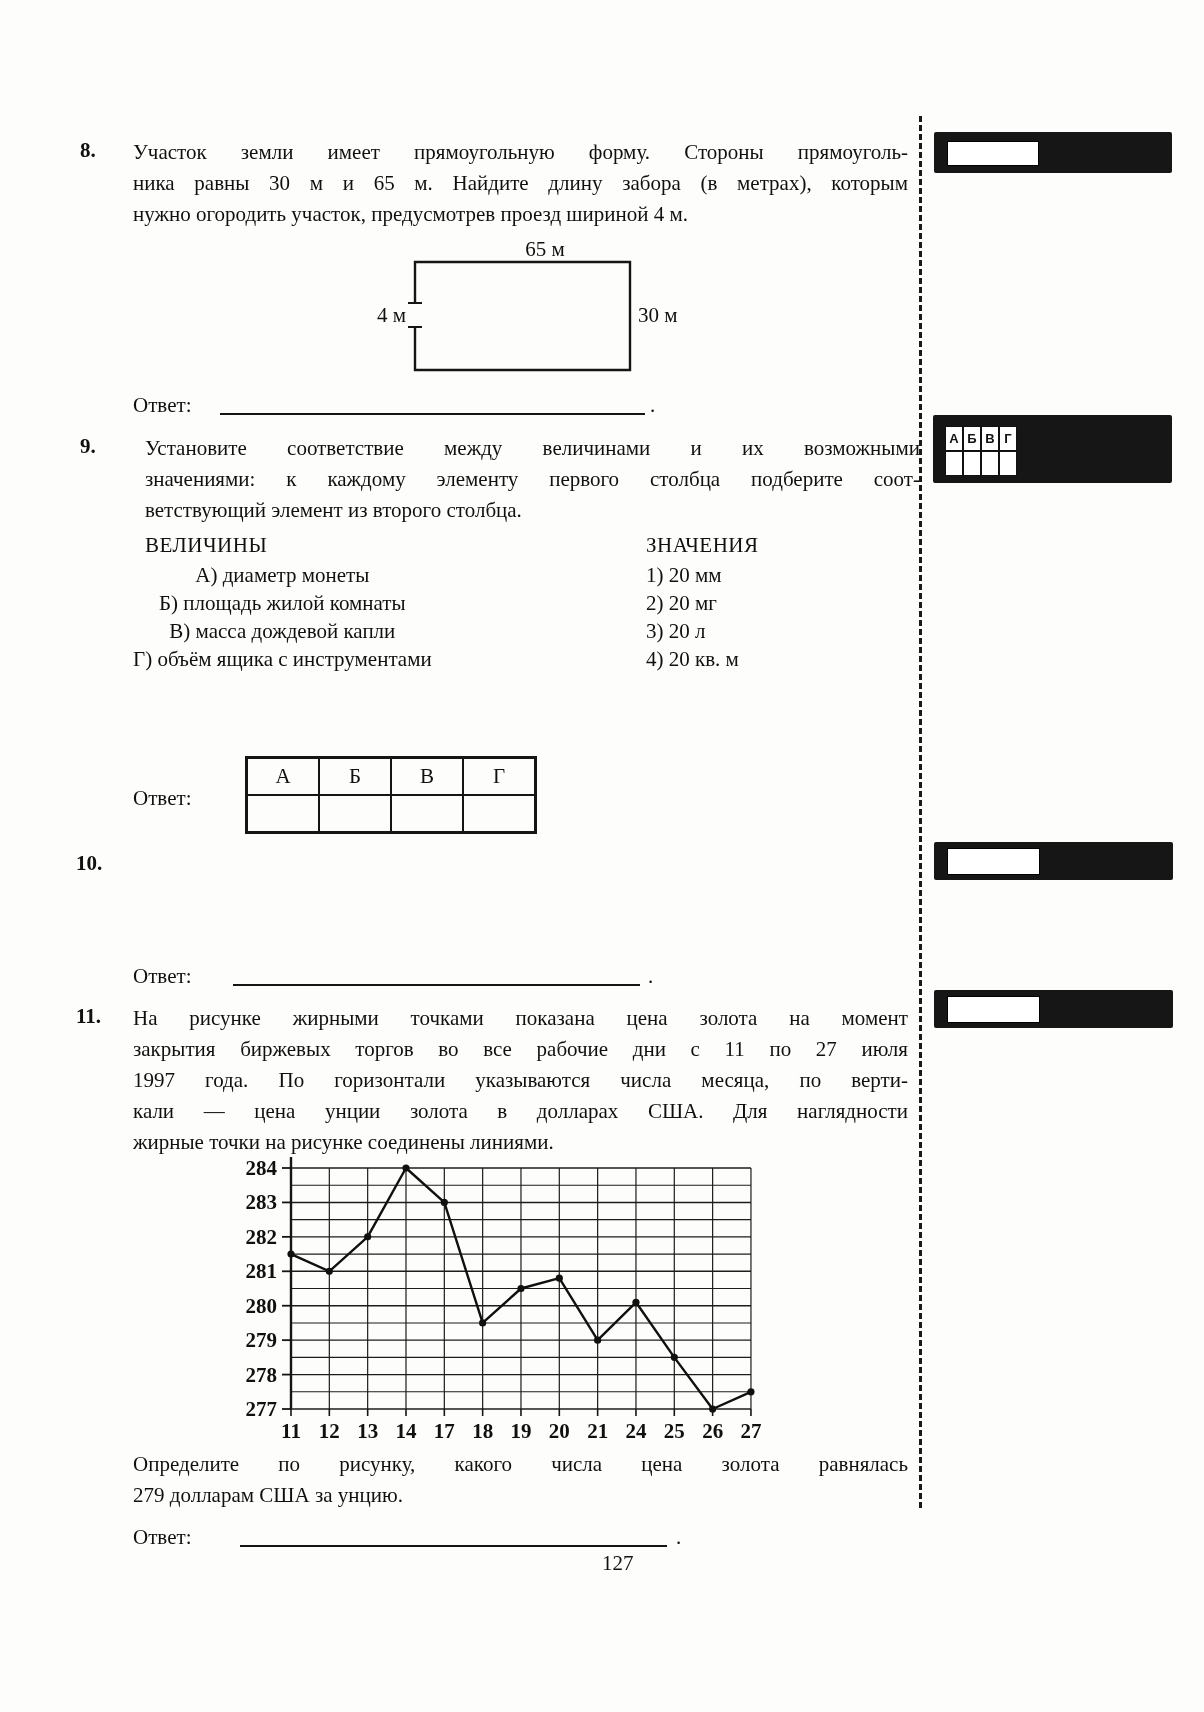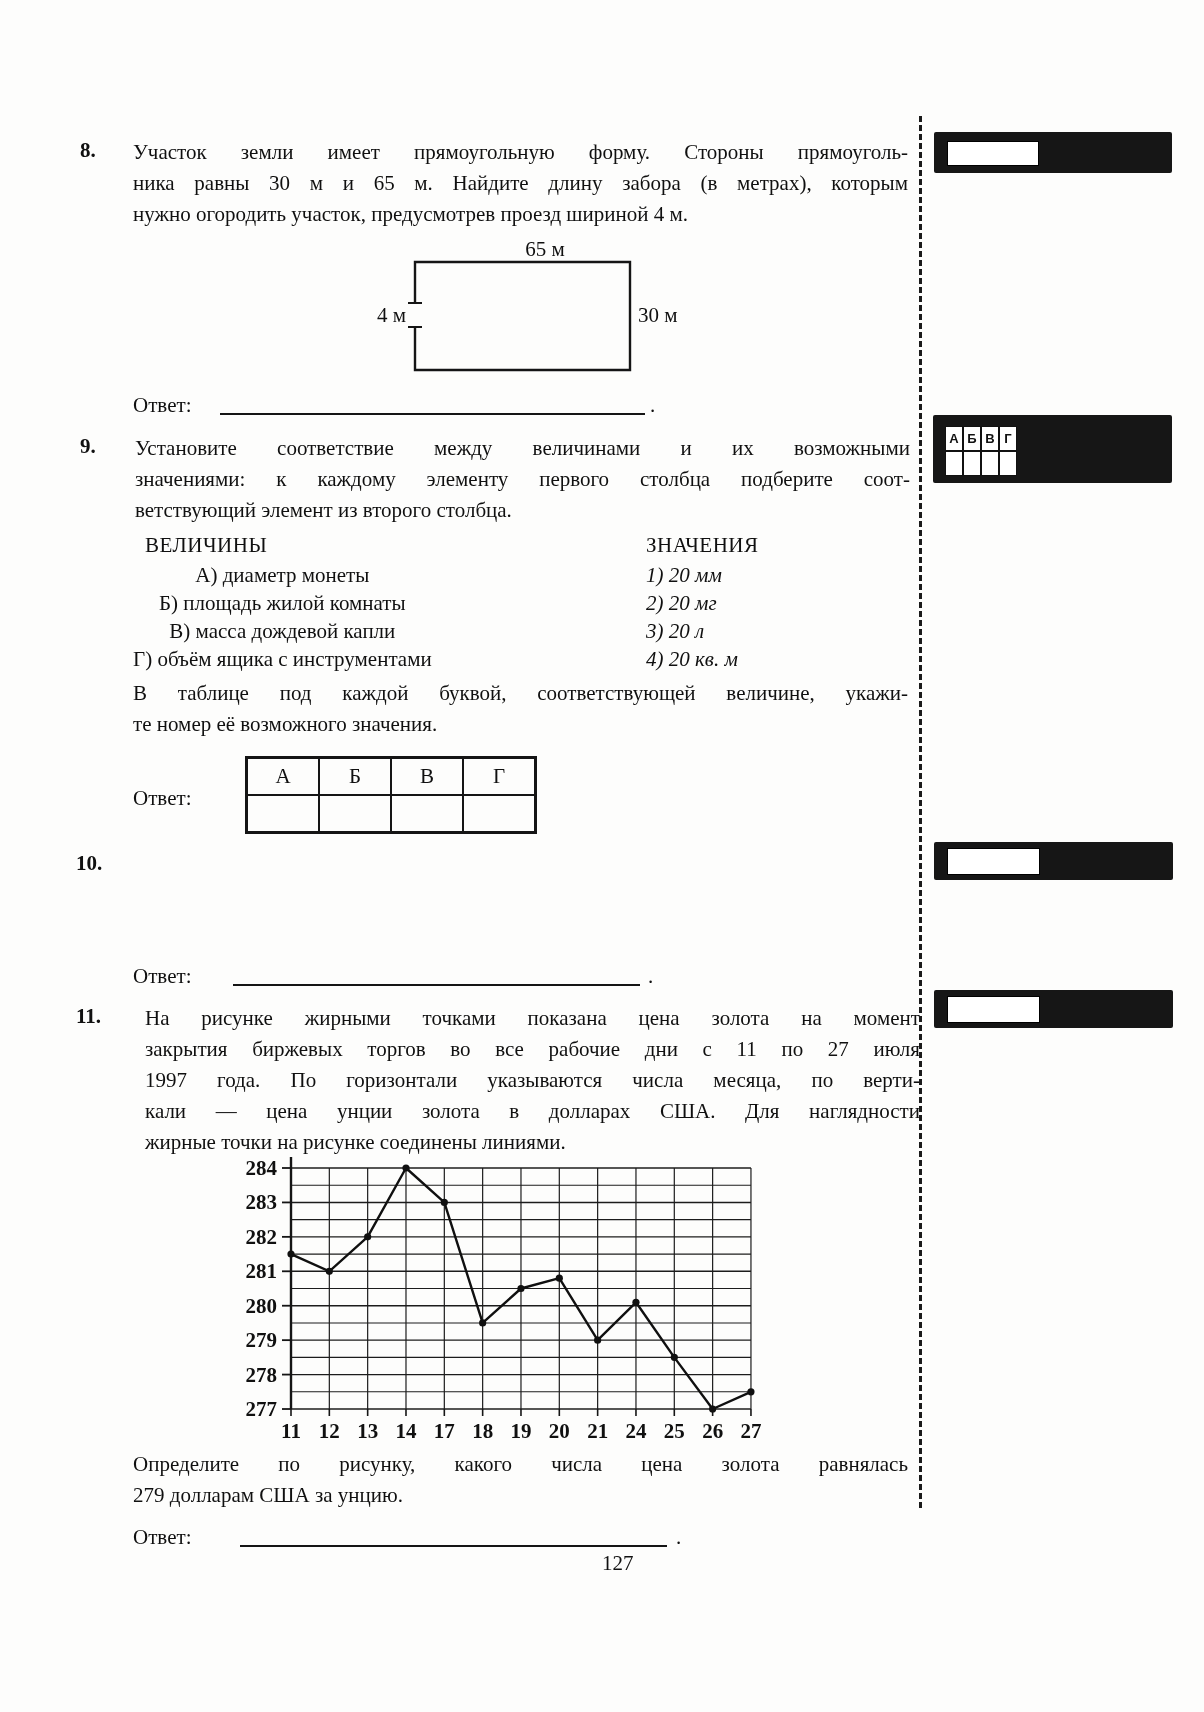--- a/index.html
+++ b/index.html
@@ -48,67 +48,63 @@
     <text x="205" y="18" font-size="21" text-anchor="middle">65 м</text>
     <text x="66" y="84" font-size="21" text-anchor="end">4 м</text>
     <text x="298" y="84" font-size="21" text-anchor="start">30 м</text>
   </svg>
 
   <div class="abs txt" style="left:133px;top:390px;">Ответ:</div>
   <div class="abs ansline" style="left:220px;top:413px;width:425px;"></div>
   <div class="abs txt" style="left:650px;top:390px;">.</div>
 
   <div class="abs pnum" style="left:80px;top:434px;">9.</div>
-  <div class="abs txt para" style="left:135px;top:433px;">
+  <div class="abs txt para" style="left:145px;top:433px;">
       <div class="gline">Установите соответствие между величинами и их возможными</div>
       <div class="gline">значениями: к каждому элементу первого столбца подберите соот-</div>
       <div class="gline lastline">ветствующий элемент из второго столбца.</div>
     </div>
 
   <div class="abs caps" style="left:133px;top:533px;margin-left:12px;">ВЕЛИЧИНЫ</div>
   <div class="abs caps" style="left:646px;top:533px;">ЗНАЧЕНИЯ</div>
 
   <div class="abs" style="left:133px;top:561px;text-align:center;" id="p9-items">
       <div class="listrow">А) диаметр монеты</div>
       <div class="listrow">Б) площадь жилой комнаты</div>
       <div class="listrow">В) масса дождевой капли</div>
       <div class="listrow">Г) объём ящика с инструментами</div>
     </div>
-  <div class="abs" style="left:646px;top:561px;font-style:italic;" id="p9-values">
+  <div class="abs" style="left:646px;top:561px;" id="p9-values">
       <div class="listrow">1) 20 мм</div>
       <div class="listrow">2) 20 мг</div>
       <div class="listrow">3) 20 л</div>
       <div class="listrow">4) 20 кв. м</div>
     </div>
 
-  <div class="abs txt para" style="left:133px;top:678px;">
-      <div class="gline">В таблице под каждой буквой, соответствующей величине, укажи-</div>
-      <div class="gline lastline">те номер её возможного значения.</div>
-    </div>
 
   <div class="abs txt" style="left:133px;top:783px;">Ответ:</div>
   <div class="abs anstable" style="left:245px;top:756px;" id="p9-table">
       <div class="cell head">А</div>
       <div class="cell head">Б</div>
       <div class="cell head">В</div>
       <div class="cell head">Г</div>
       <div class="cell"></div>
       <div class="cell"></div>
       <div class="cell"></div>
       <div class="cell"></div>
     </div>
 
   <div class="abs pnum" style="left:76px;top:851px;">10.</div>
 
   <div class="abs txt" style="left:133px;top:961px;">Ответ:</div>
   <div class="abs ansline" style="left:233px;top:984px;width:407px;"></div>
   <div class="abs txt" style="left:648px;top:961px;">.</div>
 
   <div class="abs pnum" style="left:76px;top:1004px;">11.</div>
-  <div class="abs txt para" style="left:133px;top:1003px;margin-left:12px;">
+  <div class="abs txt para" style="left:133px;top:1003px;">
       <div class="gline">На рисунке жирными точками показана цена золота на момент</div>
       <div class="gline">закрытия биржевых торгов во все рабочие дни с 11 по 27 июля</div>
       <div class="gline">1997 года. По горизонтали указываются числа месяца, по верти-</div>
       <div class="gline">кали — цена унции золота в долларах США. Для наглядности</div>
       <div class="gline lastline">жирные точки на рисунке соединены линиями.</div>
     </div>
 
   <svg class="abs" style="left:230px;top:1150px;" width="545" height="300" viewBox="0 0 545 300" id="chart-svg">
       <line x1="61" y1="259.01" x2="520.96" y2="259.01" stroke="#1c1c1c" stroke-width="1.4"></line>
       <line x1="61" y1="241.795" x2="520.96" y2="241.795" stroke="#1c1c1c" stroke-width="1.1"></line>

